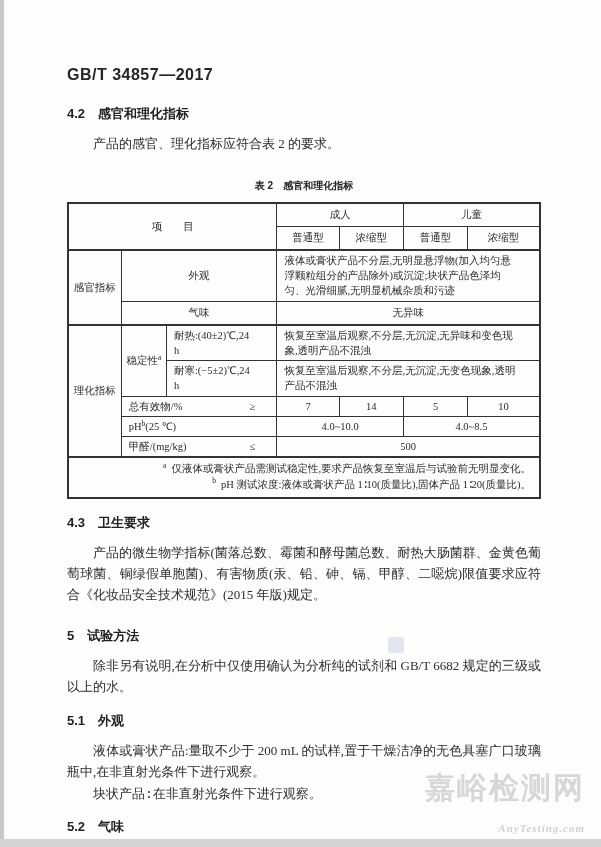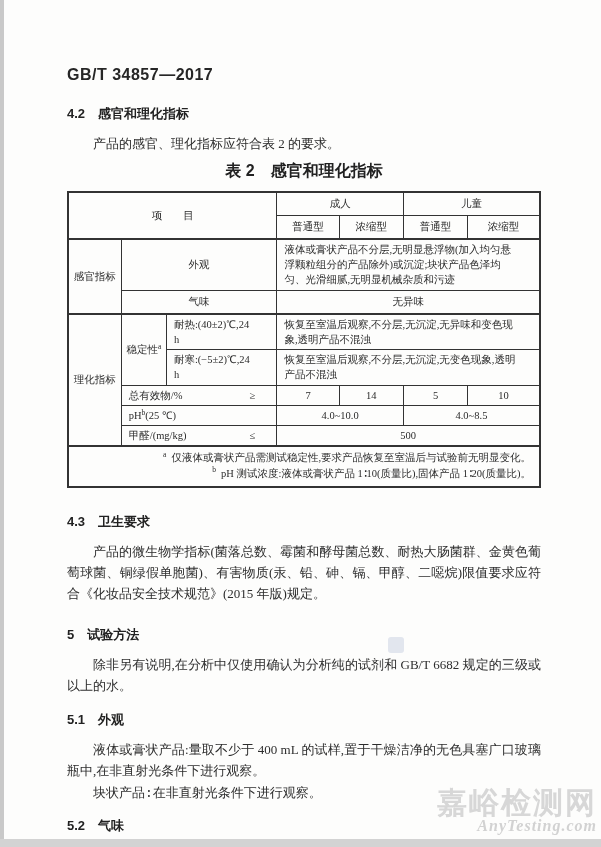--- a/index.html
+++ b/index.html
@@ -18,66 +18,66 @@
   }
   .scan-edge-bottom {
     position: absolute; left: 0; bottom: 0; width: 601px; height: 8px;
     background: #d3d3d3;
   }
   .artifact-square {
     position: absolute; left: 388px; top: 637px; width: 16px; height: 16px;
     background: #e2e6ee; border-radius: 3px;
   }
   .watermark {
-    position: absolute; right: 4px; bottom: 12px;
+    position: absolute; right: 16px; bottom: 12px;
     text-align: right; line-height: 1.05;
     user-select: none; pointer-events: none;
   }
   .wm-cn {
     font-family: "Liberation Sans", sans-serif;
     font-size: 30px; font-weight: bold; color: #d7d7d7; letter-spacing: 2px;
   }
   .wm-en {
     font-family: "Liberation Serif", serif;
-    font-style: italic; font-size: 16px; font-weight: bold; color: #d2d2d2;
-    margin-top: 0; letter-spacing: 1px;
+    font-style: italic; font-size: 11px; font-weight: bold; color: #d2d2d2;
+    margin-top: 20px; letter-spacing: 1px;
   }
 
   .content {
     position: relative;
     padding: 66px 60px 0 67px;
     width: 474px;
   }
   .doc-header {
     font-family: "Liberation Sans", sans-serif;
     font-weight: bold; font-size: 16px; color: #262626;
     letter-spacing: 0.5px;
   }
   .heading {
     font-family: "Liberation Sans", sans-serif;
     font-weight: bold; font-size: 13px; color: #222;
   }
   .heading .ht { margin-left: 13px; }
   .h-42 { margin-top: 21px; }
-  .h-43 { margin-top: 25px; }
+  .h-43 { margin-top: 15px; }
   .h-5  { margin-top: 22px; }
   .h-51 { margin-top: 15px; }
   .h-52 { margin-top: 13px; }
   p.body {
     margin: 10px 0 0 0;
     font-size: 13px; line-height: 21px;
     text-align: justify;
     text-indent: 2em;
   }
   p.tight { margin-top: 2px; font-family: Liberation Mono, monospace; }
   .tbl-caption {
-    margin-top: 7px;
+    margin-top: 25px;
     text-align: center;
     font-family: "Liberation Sans", sans-serif;
-    font-weight: bold; font-size: 16px; color: #222;
+    font-weight: bold; font-size: 10px; color: #222;
   }
   table.std {
     margin-top: 9px;
     border-collapse: collapse;
     width: 474px;
     font-size: 10.5px;
     color: #2b2b2b;
     table-layout: fixed;
   }
   table.std { border: 2px solid #333; }
@@ -202,21 +202,21 @@
   <p class="body">产品的微生物学指标(菌落总数、霉菌和酵母菌总数、耐热大肠菌群、金黄色葡萄球菌、铜绿假单胞菌)、有害物质(汞、铅、砷、镉、甲醇、二噁烷)限值要求应符合《化妆品安全技术规范》(2015 年版)规定。</p>
 
   <div class="heading h-5">
     <span>5</span><span class="ht">试验方法</span>
   </div>
   <p class="body">除非另有说明,在分析中仅使用确认为分析纯的试剂和 GB/T 6682 规定的三级或以上的水。</p>
 
   <div class="heading h-51">
     <span>5.1</span><span class="ht">外观</span>
   </div>
-  <p class="body">液体或膏状产品:量取不少于 400 mL 的试样,置于干燥洁净的无色具塞广口玻璃瓶中,在非直射光条件下进行观察。</p>
+  <p class="body">液体或膏状产品:量取不少于 200 mL 的试样,置于干燥洁净的无色具塞广口玻璃瓶中,在非直射光条件下进行观察。</p>
   <p class="body tight">块状产品:在非直射光条件下进行观察。</p>
 
   <div class="heading h-52">
     <span>5.2</span><span class="ht">气味</span>
   </div>
   <p class="body">取适量试样用嗅觉进行鉴别。</p>
 
 </div>
 
 <div class="watermark">

